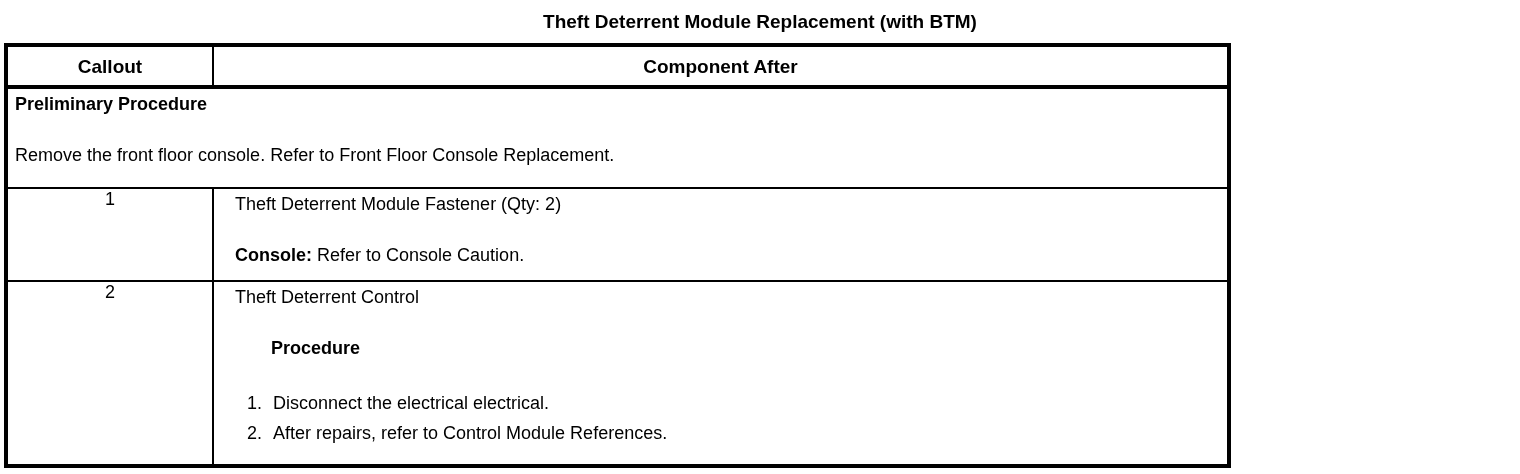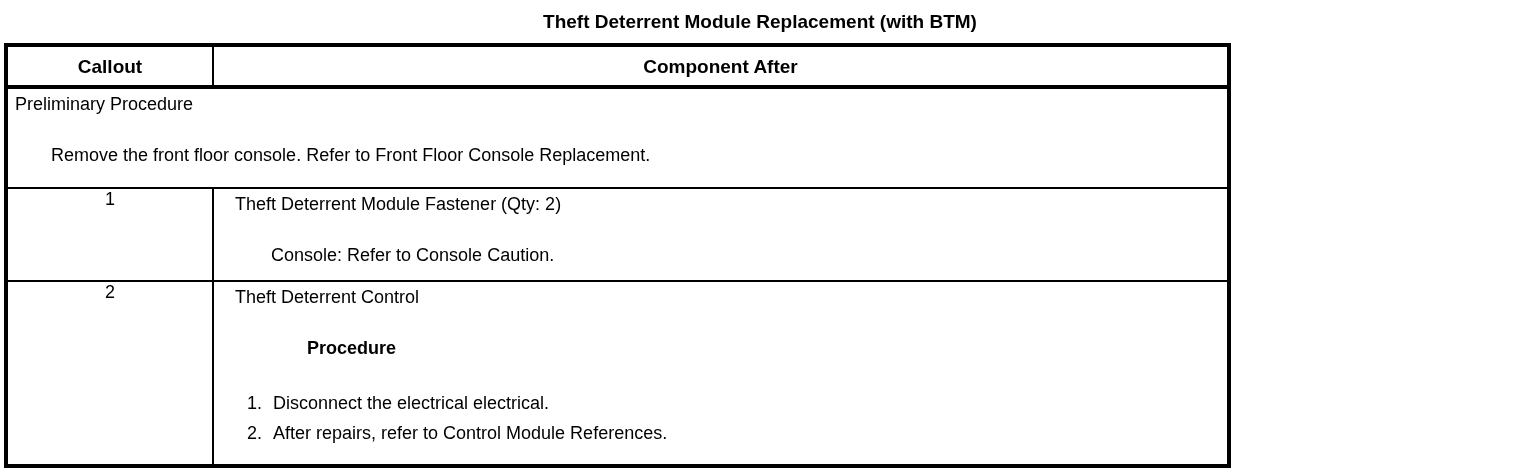--- a/index.html
+++ b/index.html
@@ -43,25 +43,25 @@
   }
   tr.prelim-row { height: 101px; }
   tr.prelim-row td { padding: 5px 7px; }
   tr.row-1 { height: 93px; }
   tr.row-2 { height: 185px; }
   td.callout-cell {
     text-align: center;
     vertical-align: middle;
   }
   td.component-cell { padding: 5px 21px; }
-  .bold { font-weight: normal; }
-  .gap-top { margin-top: 30px; margin-left: 36px; }
+  .bold { font-weight: bold; }
+  .gap-top { margin-top: 30px; }
   .procedure-heading {
     margin-top: 30px;
-    margin-left: 72px;
+    margin-left: 36px;
     font-weight: bold;
   }
   .steps { margin-top: 34px; margin-left: 12px; }
   .step { display: flex; }
   .step + .step { margin-top: 9px; }
   .step-num { width: 26px; flex: 0 0 26px; }
 </style>
 </head>
 <body>
 

